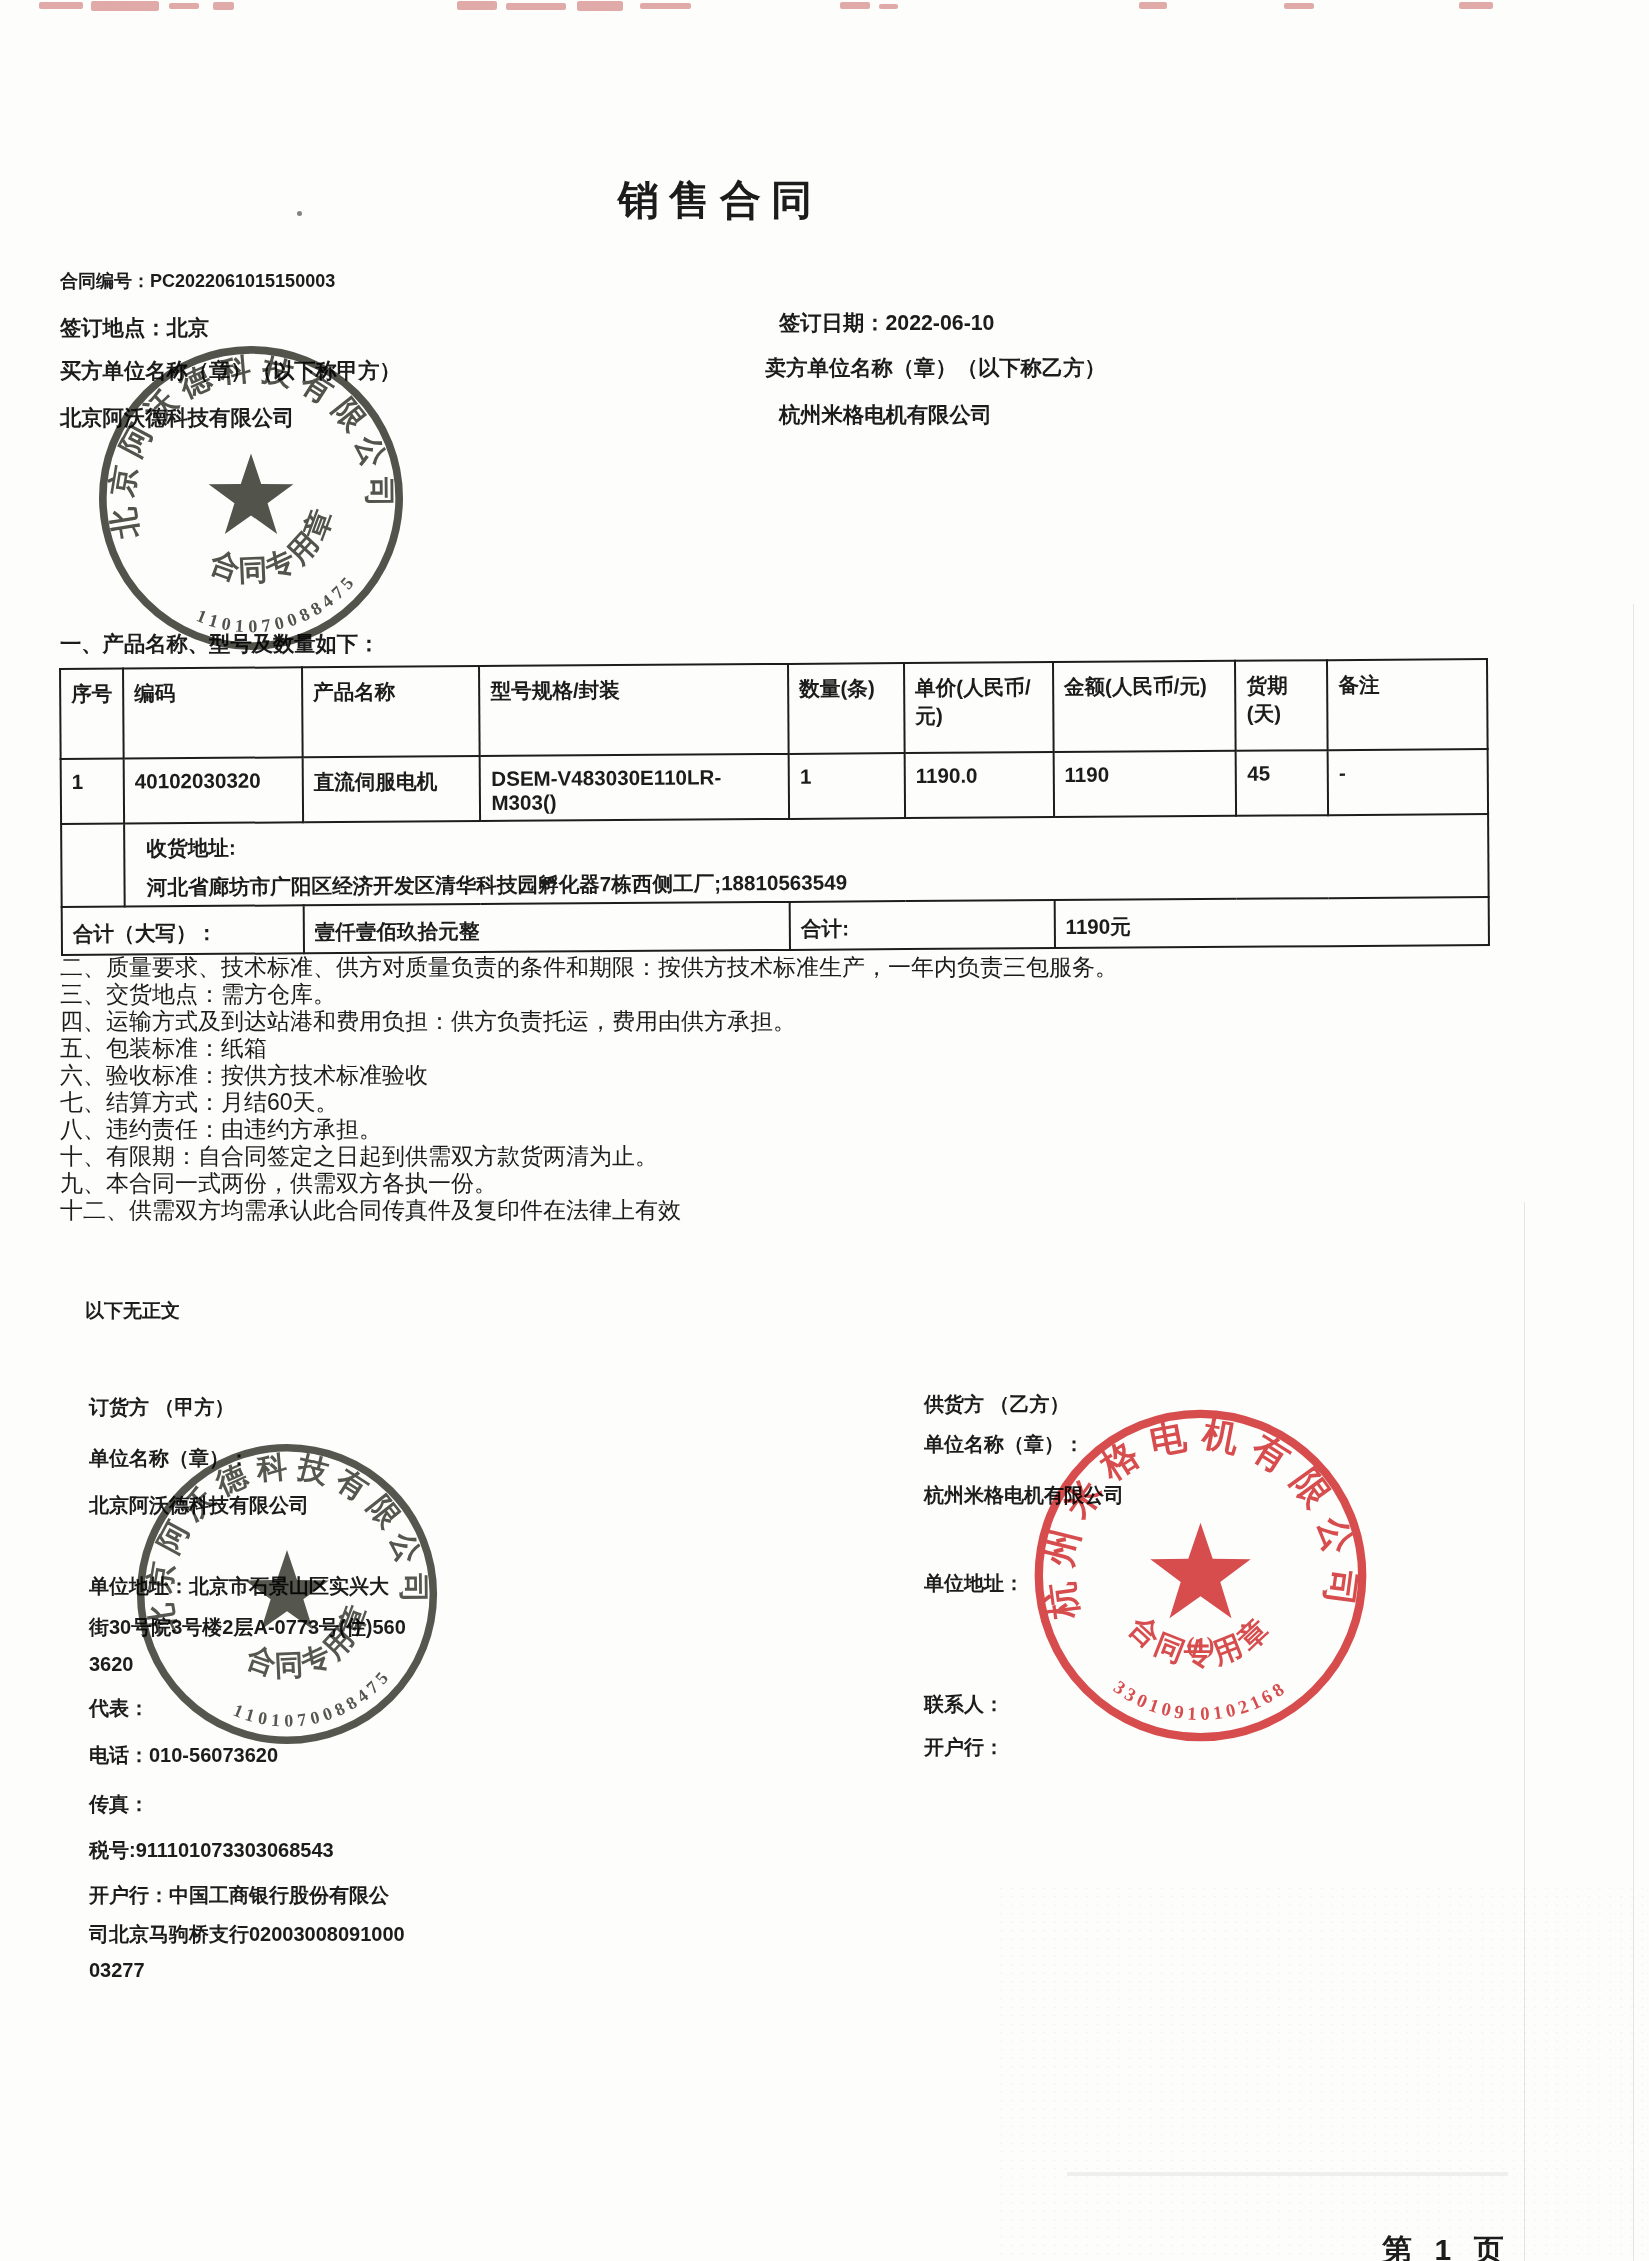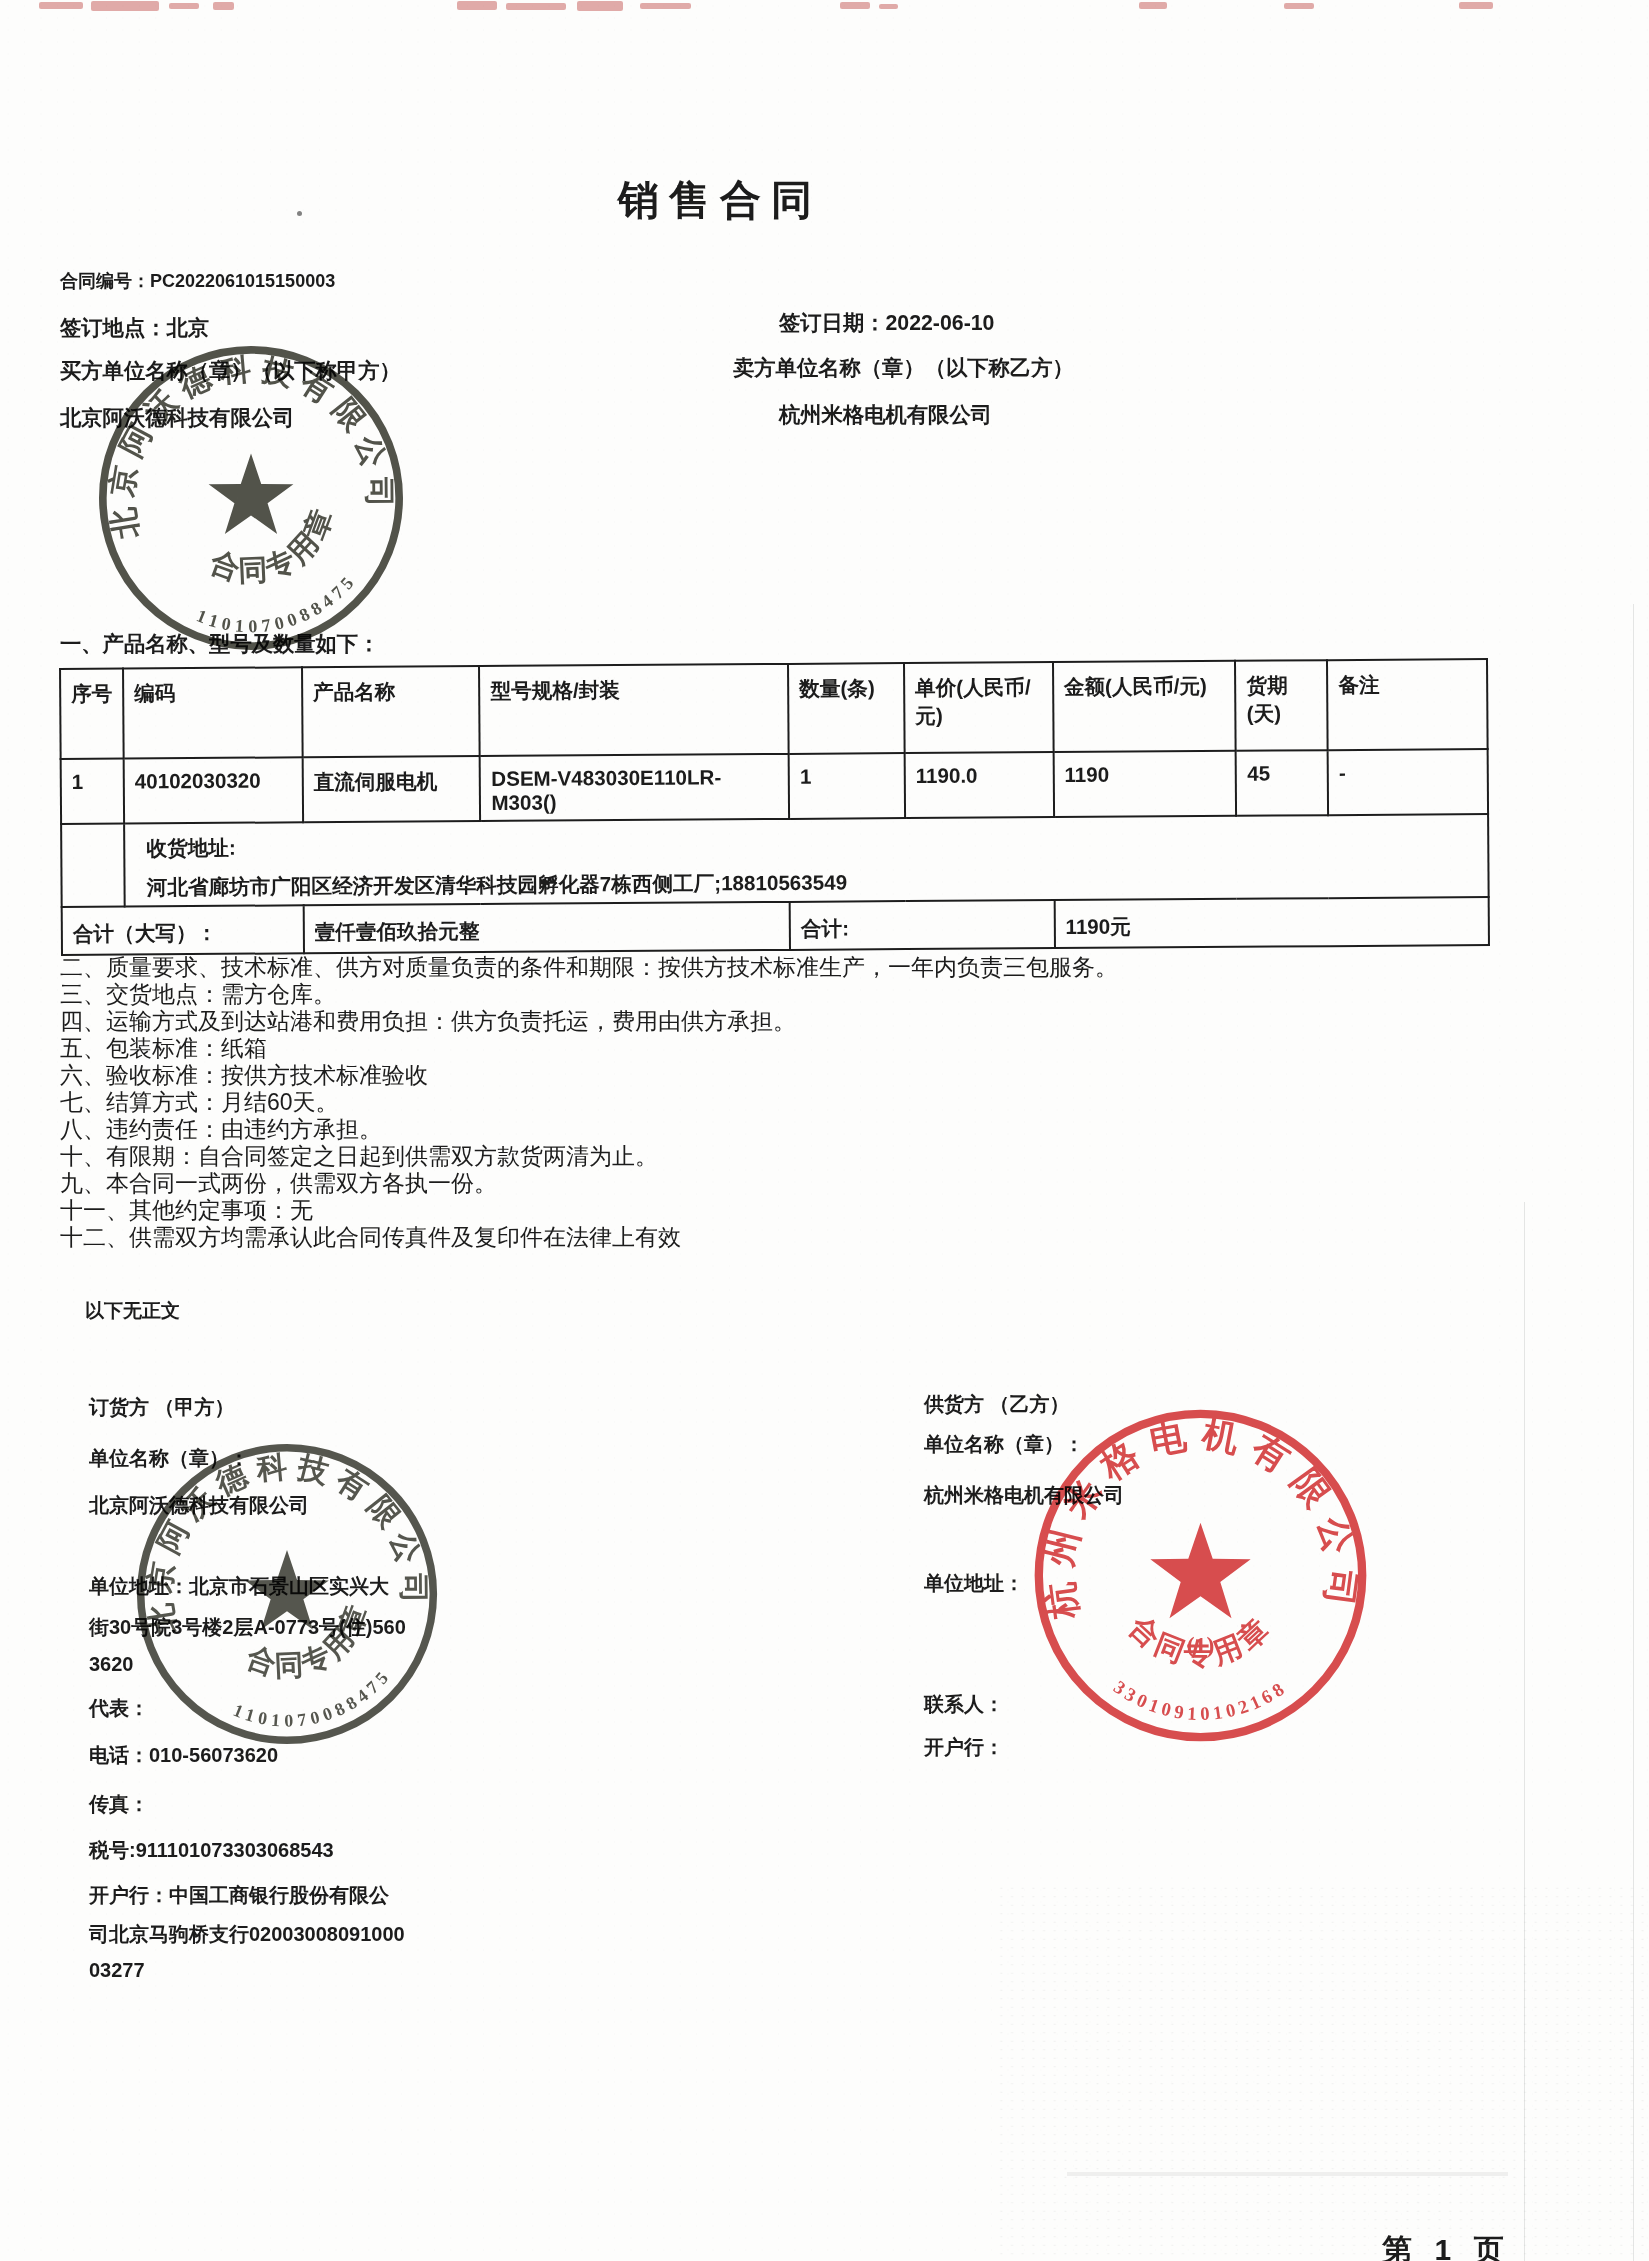--- a/index.html
+++ b/index.html
@@ -92,21 +92,21 @@
   <div class="abs h31" style="left:60px;top:269px">
     <span>合同编号：</span><span>PC2022061015150003</span>
   </div>
   <div class="abs h30" style="left:60px;top:313px">
     <span>签订地点：</span><span>北京</span>
   </div>
   <div class="abs h30" style="left:779px;top:308px">
     <span>签订日期：</span><span>2022-06-10</span>
   </div>
   <div class="abs h30" style="left:60px;top:356px">买方单位名称（章）（以下称甲方）</div>
-  <div class="abs h30" style="left:733px;top:353px">卖方单位名称（章）（以下称乙方）</div>
+  <div class="abs h30" style="left:765px;top:353px">卖方单位名称（章）（以下称乙方）</div>
   <div class="abs h30" style="left:60px;top:403px">北京阿沃德科技有限公司</div>
   <div class="abs h30" style="left:779px;top:400px">杭州米格电机有限公司</div>
 
   <div class="abs h30" style="left:60px;top:629px">一、产品名称、型号及数量如下：</div>
 
   <table id="ptable">
     <colgroup>
       <col style="width:63px">
         <col style="width:179px">
         <col style="width:178px">
@@ -159,21 +159,20 @@
   <div id="terms">
     <div>二、质量要求、技术标准、供方对质量负责的条件和期限：按供方技术标准生产，一年内负责三包服务。</div>
     <div>三、交货地点：需方仓库。</div>
     <div>四、运输方式及到达站港和费用负担：供方负责托运，费用由供方承担。</div>
     <div>五、包装标准：纸箱</div>
     <div>六、验收标准：按供方技术标准验收</div>
     <div>七、结算方式：月结60天。</div>
     <div>八、违约责任：由违约方承担。</div>
     <div>十、有限期：自合同签定之日起到供需双方款货两清为止。</div>
     <div>九、本合同一式两份，供需双方各执一份。</div>
-    <div>十一、其他约定事项：无</div>
     <div>十二、供需双方均需承认此合同传真件及复印件在法律上有效</div>
   </div>
 
   <div class="abs h27" style="left:85px;top:1298px">以下无正文</div>
 
   <div class="abs h28" style="left:89px;top:1394px">订货方 （甲方）</div>
   <div class="abs h28" style="left:89px;top:1445px">单位名称（章）：</div>
   <div class="abs h28" style="left:89px;top:1492px">北京阿沃德科技有限公司</div>
   <div class="abs h28" style="left:89px;top:1573px">单位地址：北京市石景山区实兴大</div>
   <div class="abs h28" style="left:89px;top:1614px">街30号院3号楼2层A-0773号(住)560</div>

